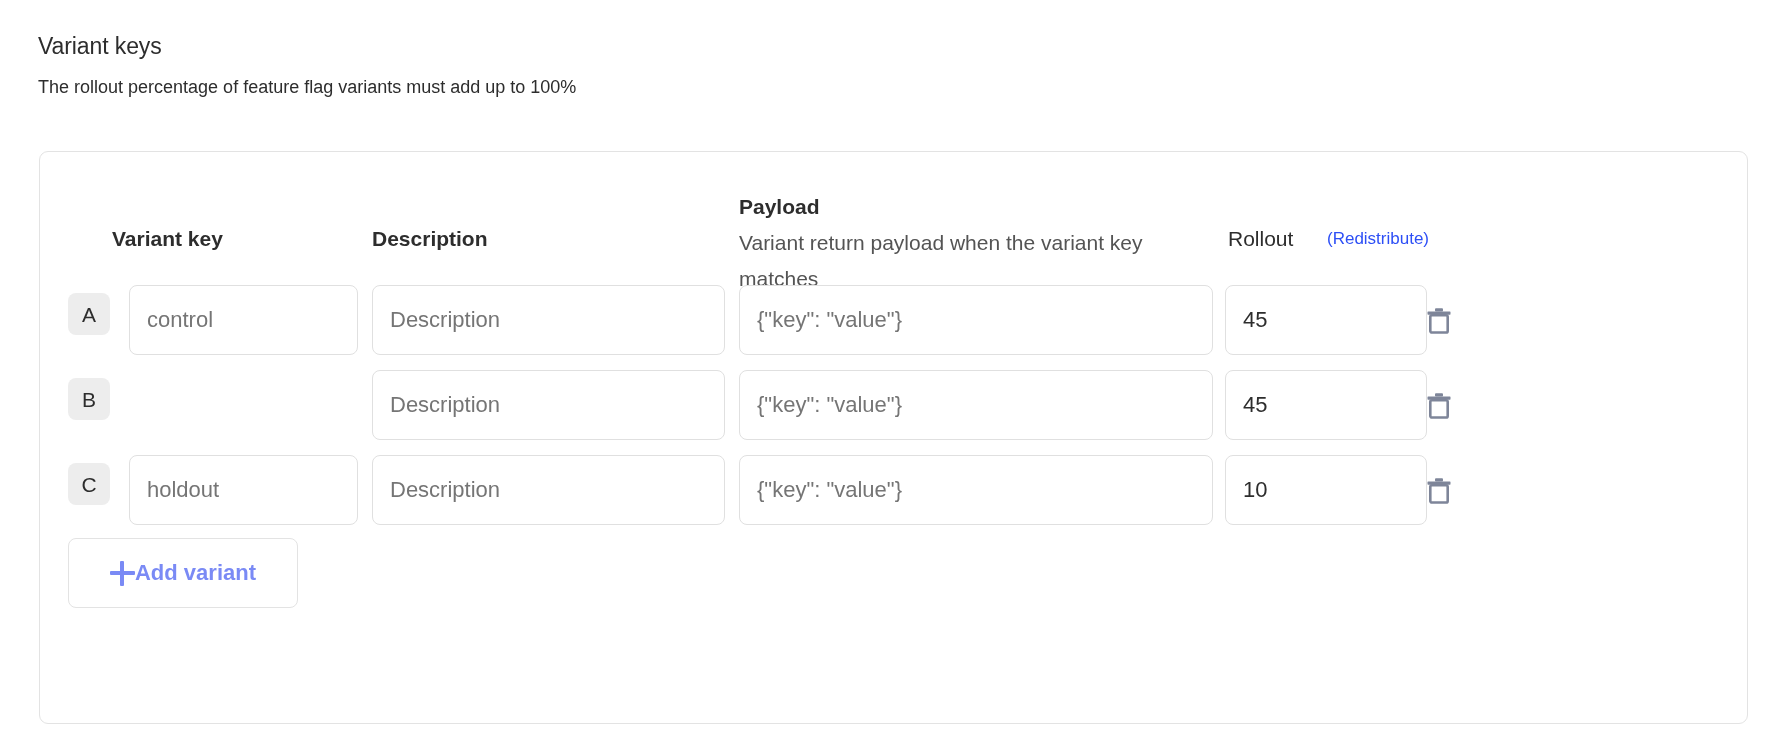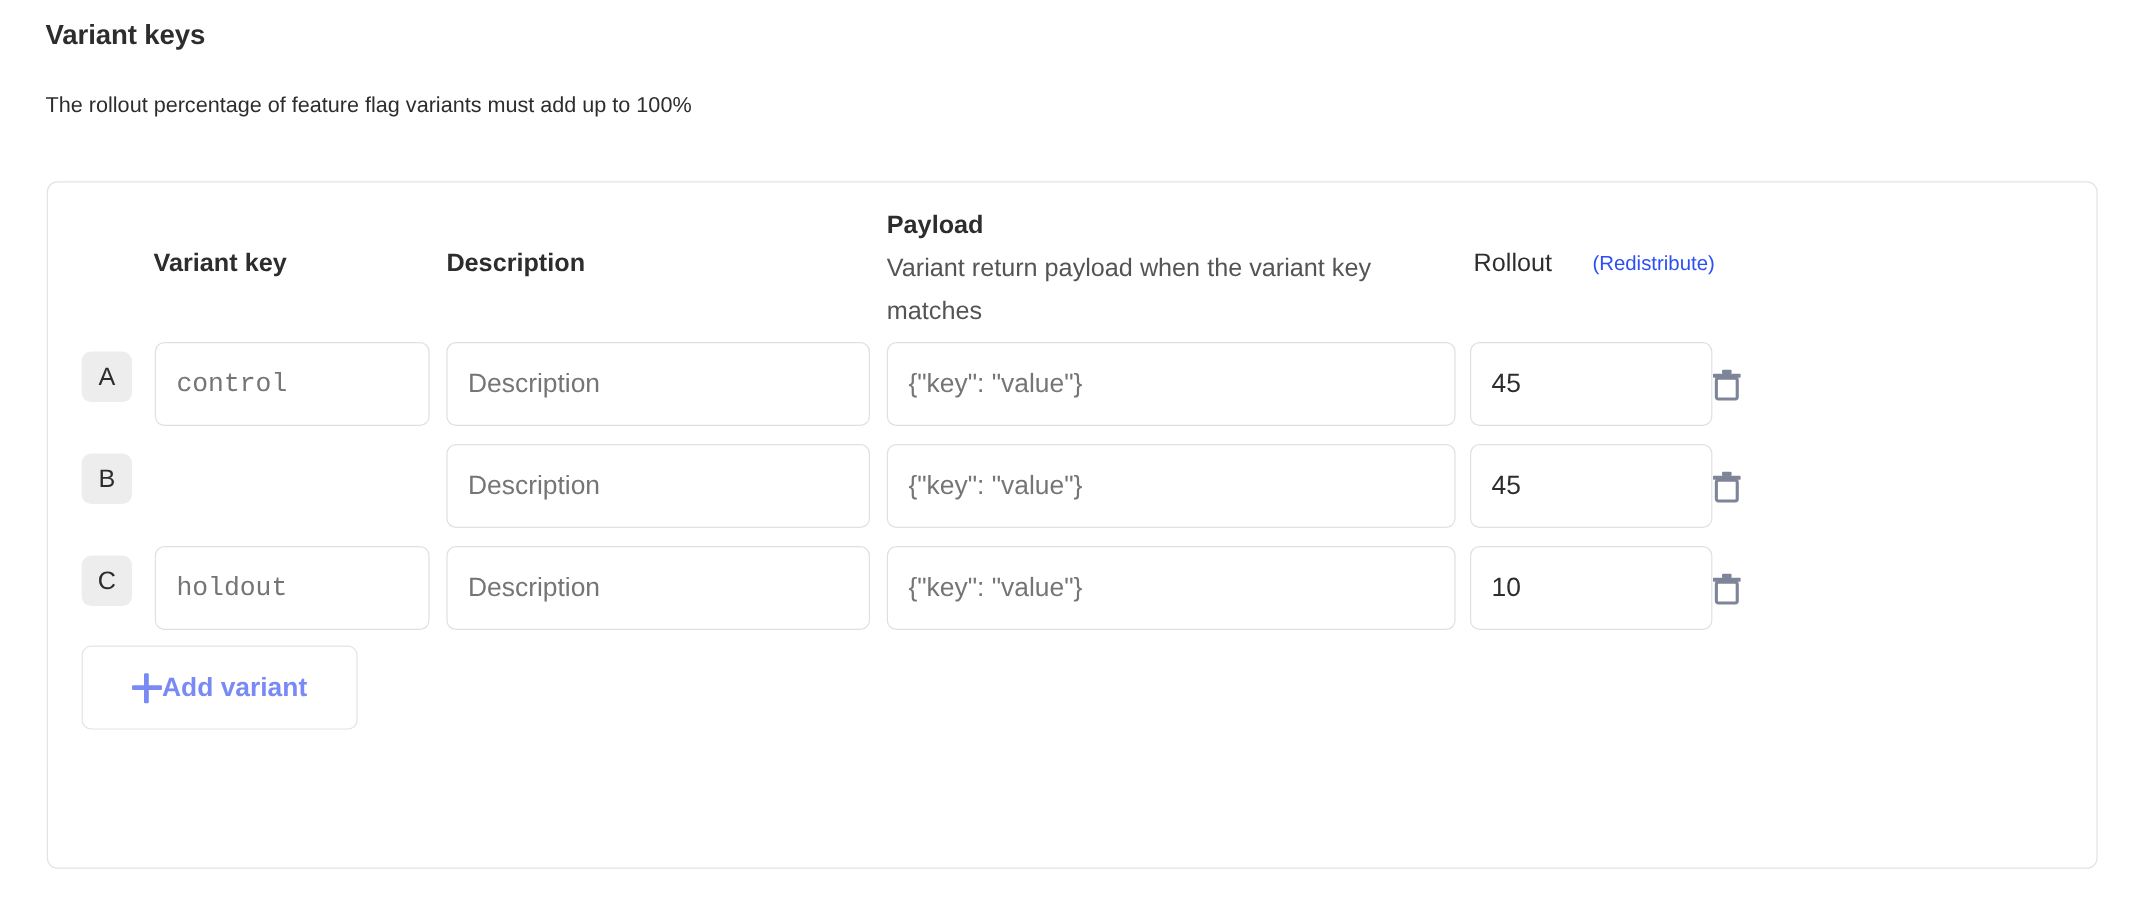--- a/index.html
+++ b/index.html
@@ -14,23 +14,23 @@
     position: relative;
     width: 1776px;
     height: 748px;
     background: #ffffff;
     overflow: hidden;
   }
 
   
   .section-title {
     position: absolute;
-    left: 38px; top: 14px;
+    left: 38px; top: 31px;
     font-size: 23px;
-    font-weight: bold;
+    font-weight: normal;
     color: #2d2d2d;
     letter-spacing: -0.1px;
     line-height: 30px;
   }
   .section-subtitle {
     position: absolute;
     left: 38px; top: 72px;
     font-size: 18px;
     font-weight: normal;
     color: #2d2d2d;
@@ -43,23 +43,23 @@
     left: 39px; top: 151px;
     width: 1709px;
     height: 573px;
     border: 1px solid #e3e3e3;
     border-radius: 9px;
     background: #ffffff;
   }
 
   
   
-  .hdr { position: absolute; }
+  .hdr { position: absolute; margin-top: 19px; }
   .hdr-variant-key {
-    left: 88px; top: 54px;
+    left: 72px; top: 54px;
     font-size: 21px; font-weight: bold; color: #2d2d2d;
     line-height: 28px;
     text-align: right;
   }
   .hdr-description {
     left: 332px; top: 54px;
     font-size: 21px; font-weight: bold; color: #2d2d2d;
     line-height: 28px;
   }
   .hdr-payload-block {
@@ -123,21 +123,21 @@
     background: #ffffff;
     padding: 0 17px;
     font-family: "Liberation Sans", sans-serif;
     font-size: 22px;
     color: #2d2d2d;
     outline: none;
     line-height: 68px;
   }
   .fld::placeholder { color: #757575; opacity: 1; }
 
-  .fld-key      { left: 89px;   width: 229px; font-family: Liberation Mono, monospace; }
+  .fld-key      { left: 89px;   width: 229px; }
   .fld-desc     { left: 332px;  width: 353px; }
   .fld-payload  { left: 699px;  width: 474px; }
   .fld-rollout  { left: 1185px; width: 202px; }
 
   .del-btn {
     position: absolute;
     left: 1375px; top: 11px;
     width: 48px; height: 48px;
     border: none;
     background: transparent;

